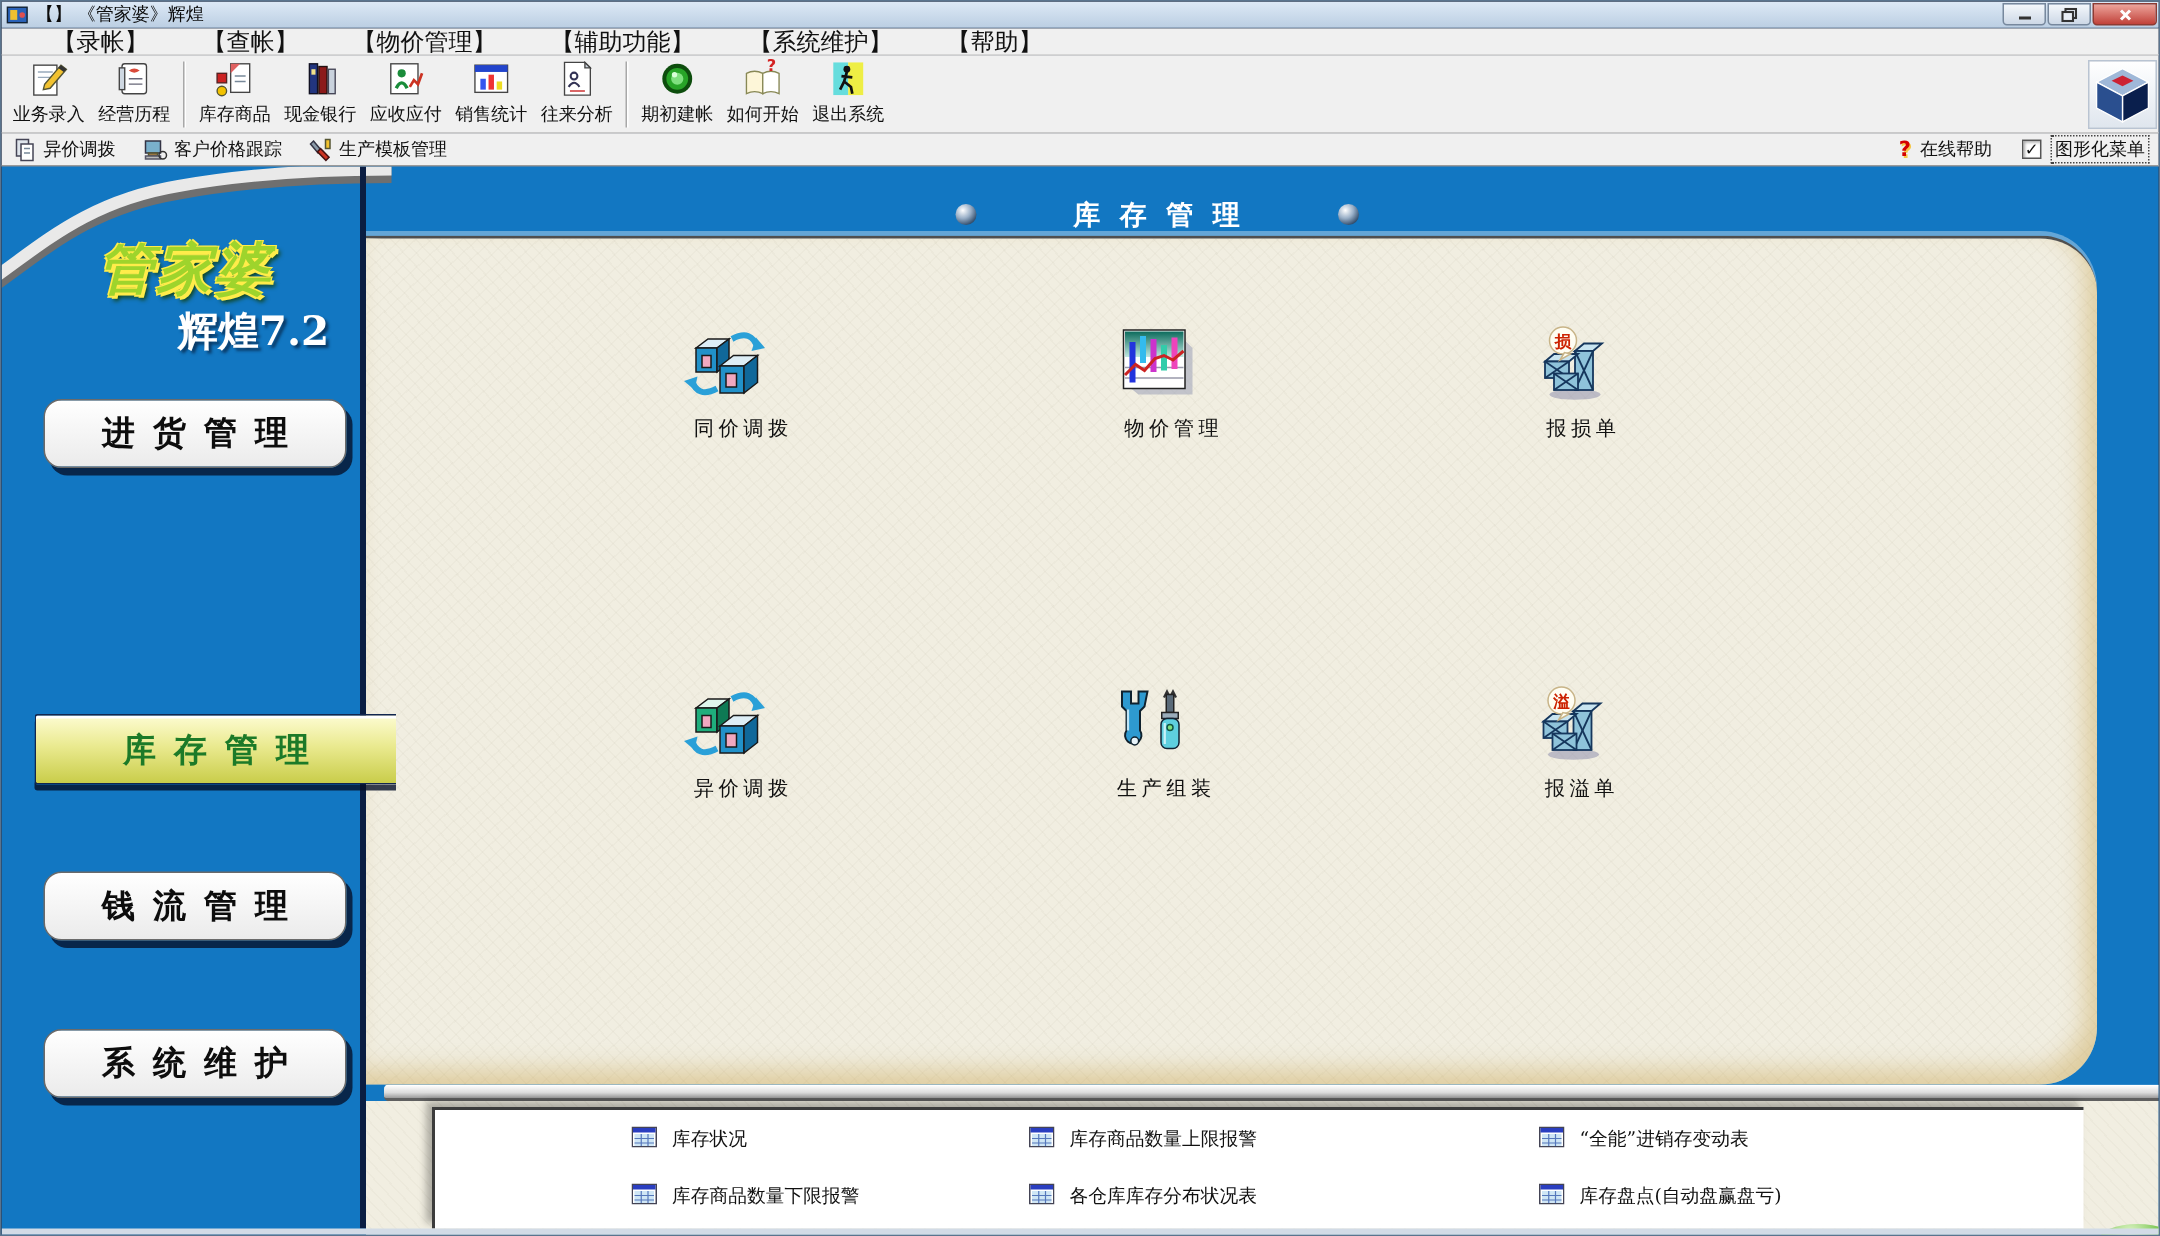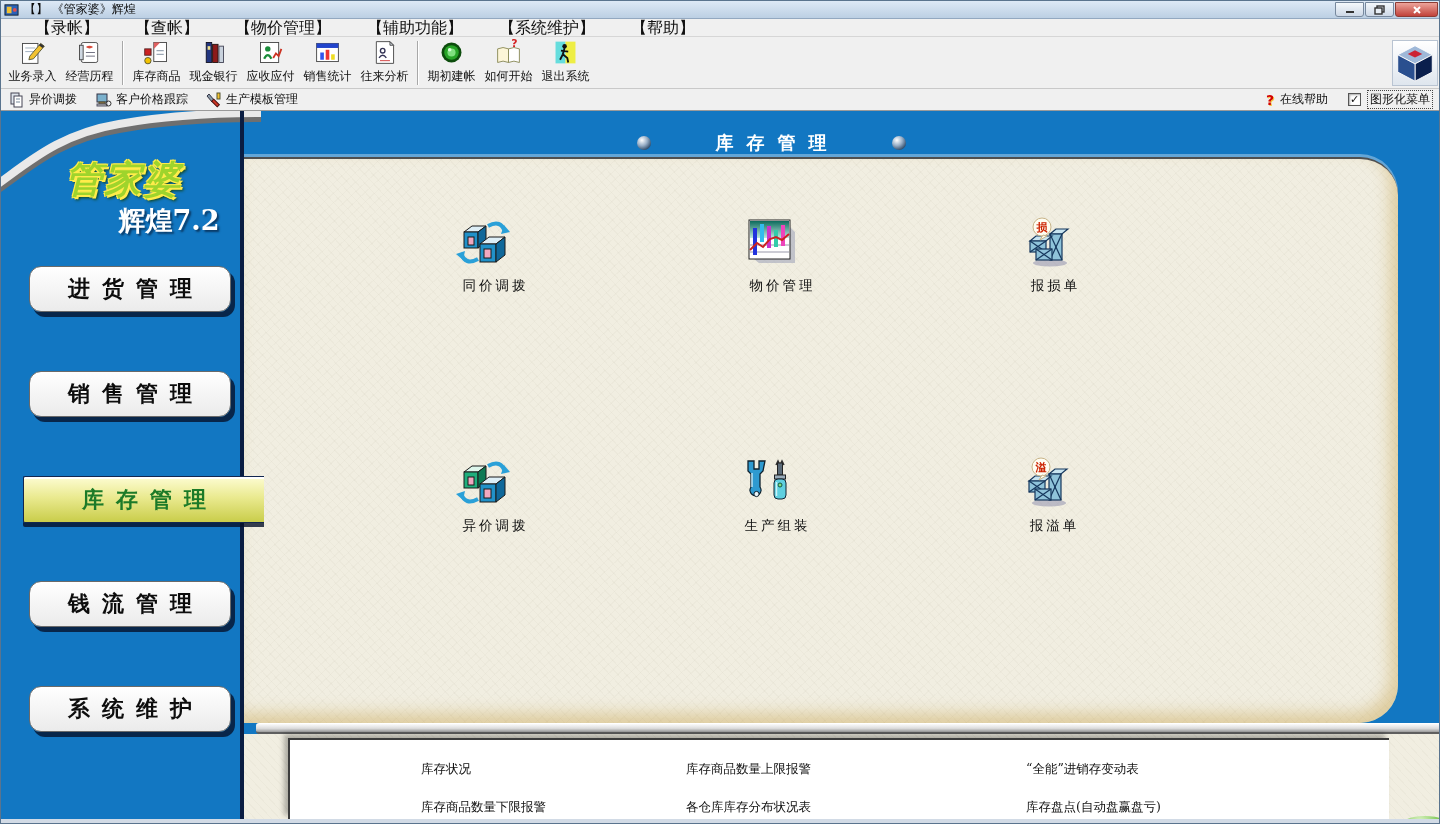--- a/index.html
+++ b/index.html
@@ -92,21 +92,21 @@
     background:linear-gradient(#fbfbfb,#dcdcdc 55%,#9b9b9b); border-top:1px solid #fff;
     border-bottom:2px solid #5f5f5f; border-radius:3px 0 0 3px; }
   .bottom-beige { position:absolute; left:243px; top:623px; width:1197px; height:91px;
     background:
       repeating-linear-gradient(47deg, rgba(120,110,80,.04) 0 1px, transparent 1px 6px),
       #f1eee1; }
   .green-sliver { position:absolute; left:1398px; top:705px; width:52px; height:22px; border-radius:50%;
     background:radial-gradient(circle at 40% 30%, #e2f6cc, #7ec855 55%, #4f9a35); }
   .report-panel { position:absolute; left:287px; top:627px; width:1101px; height:81px; background:#ffffff;
     border-top:2px solid #3c3c3c; border-left:2px solid #3c3c3c; box-shadow:-4px -4px 5px rgba(0,0,0,.28); }
-  .report-link { position:absolute; height:18px; display:flex; align-items:flex-start; gap:10px;flex-direction:column; }
+  .report-link { position:absolute; height:18px; display:flex; align-items:flex-start; gap:10px; }
   .report-link .lbl { font-size:12.5px; font-family:"DejaVu Serif", serif; white-space:nowrap; }
   .bottom-strip { position:absolute; left:0; top:708px; width:1440px; height:6px; background:#d2dbe6; }
 </style>
 </head>
 <body>
 
 <div class="app">
 
   <div class="titlebar">
     <svg class="app-ic" viewBox="0 0 16 16">
@@ -295,21 +295,20 @@
     <svg class="swoosh" width="260" height="84" viewBox="0 0 260 84">
       <path d="M-6,78 C 28,54 58,26 118,16 C 168,7 220,5 262,5" stroke="#6f6f6f" stroke-width="12" fill="none"></path>
       <path d="M-6,75 C 28,51 58,23 118,13 C 168,4 220,2 262,2" stroke="#e9e9e9" stroke-width="8" fill="none"></path>
     </svg>
 
     <div class="side-border"></div>
     <div class="logo1">管家婆</div>
     <div class="logo2">辉煌7.2</div>
 
     <div class="side-btn" style="top:155px">进货管理</div>
-    <div class="side-btn" style="top:260px">销售管理</div>
     <div class="side-btn selected" style="top:365px">库存管理</div>
     <div class="side-btn" style="top:470px">钱流管理</div>
     <div class="side-btn" style="top:575px">系统维护</div>
 
     <div class="main-title-row">
       <span class="sphere"></span>
       <span class="main-title">库存管理</span>
       <span class="sphere"></span>
     </div>
 

